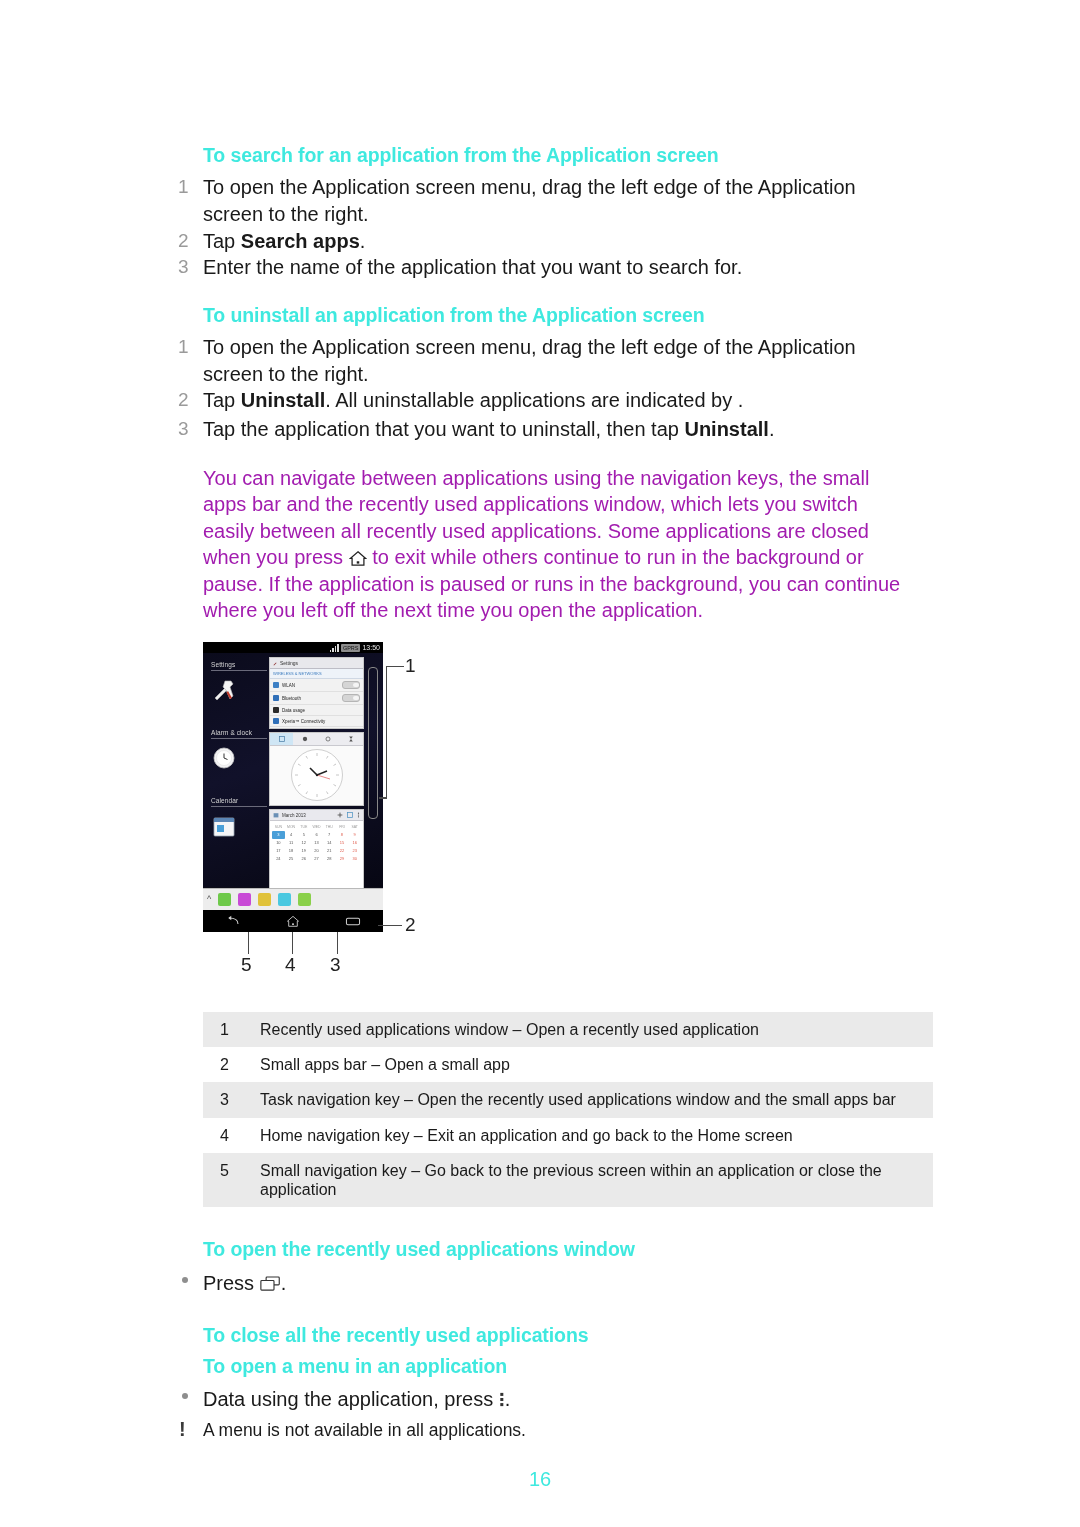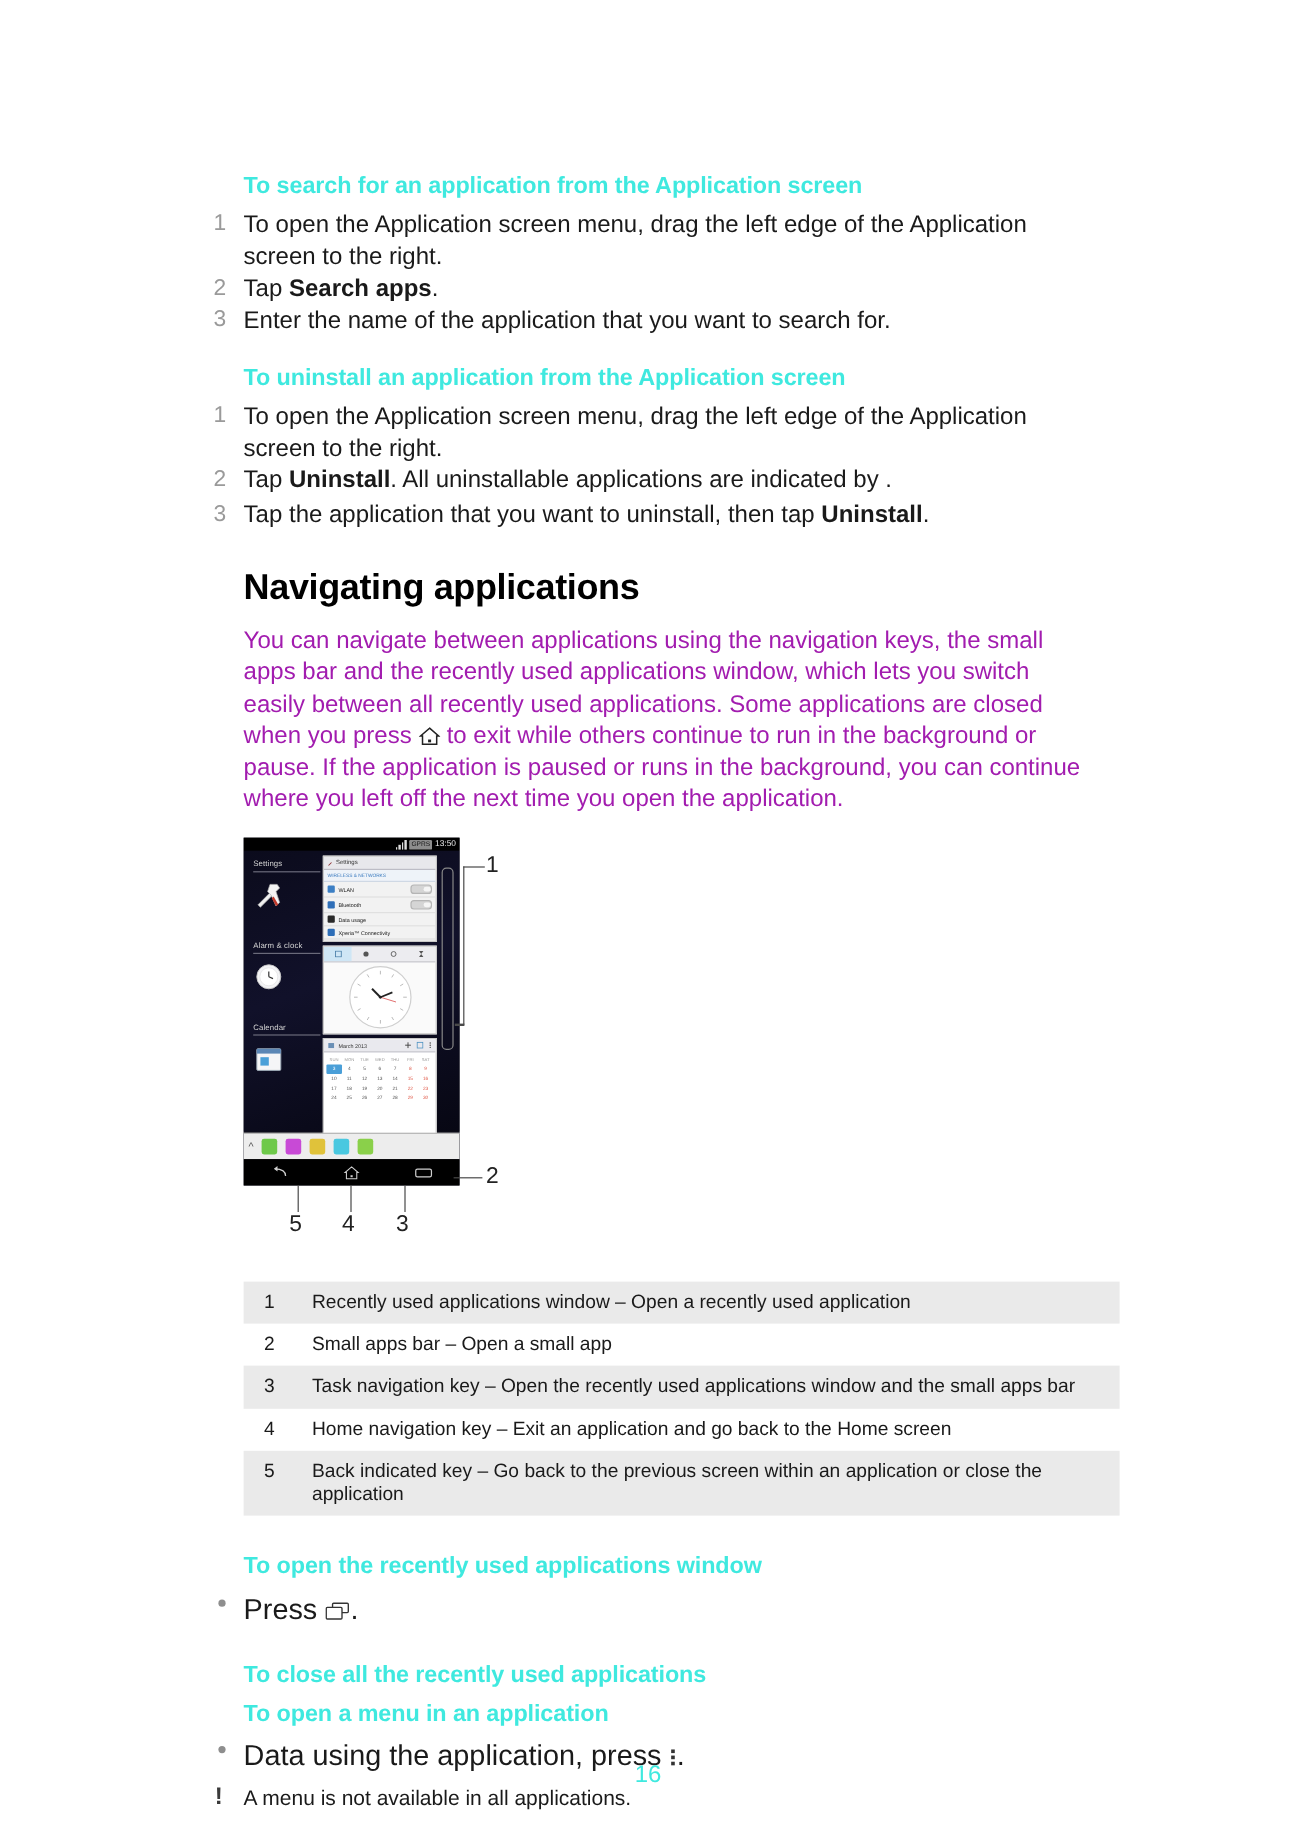--- a/index.html
+++ b/index.html
@@ -78,21 +78,21 @@
 
   
   ul.bullets {
     list-style: none;
     margin: 0 0 26px 0;
     padding: 0;
   }
   ul.bullets li {
     position: relative;
     padding-left: 28px;
-    font-size: 24px;
+    font-size: 20px;
     line-height: 1.4;
     color: #1a1a1a;
   }
   ul.bullets li .dot {
     position: absolute;
     left: 7px;
     top: 8px;
     width: 6px;
     height: 6px;
     border-radius: 50%;
@@ -393,21 +393,20 @@
       <span class="num">1</span><span>To open the Application screen menu, drag the left edge of the Application screen to the right.</span>
     </li>
     <li>
       <span class="num">2</span><span>Tap </span><b>Uninstall</b><span>. All uninstallable applications are indicated by </span><span class="ic-x"></span><span>.</span>
     </li>
     <li>
       <span class="num">3</span><span>Tap the application that you want to uninstall, then tap </span><b>Uninstall</b><span>.</span>
     </li>
   </ol>
 
-  <h2 class="h2">Navigating applications</h2>
   <p class="body"><span>You can navigate between applications using the navigation keys, the small apps bar and the recently used applications window, which lets you switch easily between all recently used applications. Some applications are closed when you press </span><svg class="ic ic-home" viewBox="0 0 20 19">
           <path d="M10 2 L18.4 9.3 L16.6 9.3 L16.6 17 L3.4 17 L3.4 9.3 L1.6 9.3 Z" fill="none" stroke="#222" stroke-width="1.4"></path>
           <rect x="8.6" y="12.6" width="2.8" height="2.6" fill="#222"></rect>
         </svg><span> to exit while others continue to run in the background or pause. If the application is paused or runs in the background, you can continue where you left off the next time you open the application.</span></p>
 
   <div class="figure">
     <div class="phone">
 
       <div class="statusbar">
         <div class="sb-right">
@@ -658,21 +657,21 @@
     <tr class="shaded">
       <td class="k">3</td>
       <td>Task navigation key – Open the recently used applications window and the small apps bar</td>
     </tr>
     <tr>
       <td class="k">4</td>
       <td>Home navigation key – Exit an application and go back to the Home screen</td>
     </tr>
     <tr class="shaded">
       <td class="k">5</td>
-      <td>Back indicated key – Go back to the previous screen within an application or close the application</td>
+      <td>Small navigation key – Go back to the previous screen within an application or close the application</td>
     </tr>
   </tbody>
       </table>
 
   <div style="margin-top:30px;">
     <h3 class="sub-head">To open the recently used applications window</h3>
     <ul class="bullets">
       <li><span class="dot"></span><span>Press </span><svg class="ic ic-task" viewBox="0 0 24 18">
               <rect x="7" y="1" width="15" height="9" rx="1" fill="none" stroke="#333" stroke-width="1.3"></rect>
               <rect x="1" y="5" width="15" height="11" rx="1" fill="#fff" stroke="#333" stroke-width="1.3"></rect>

